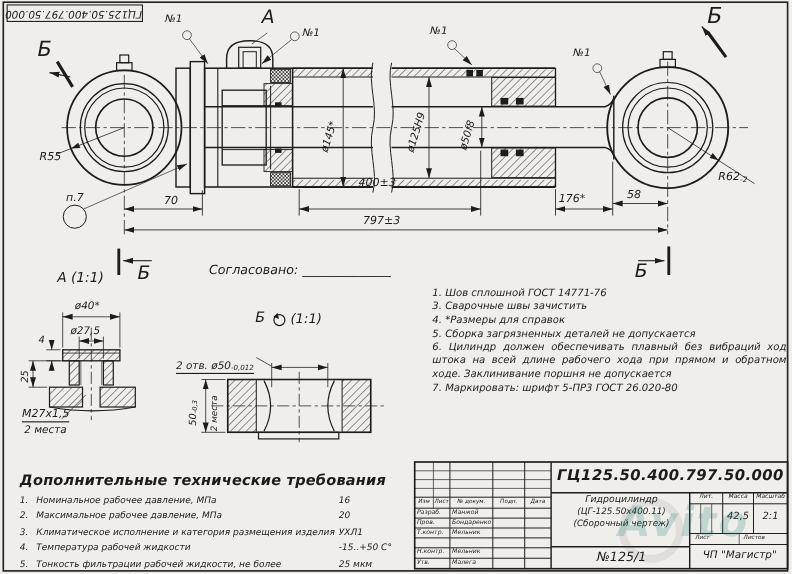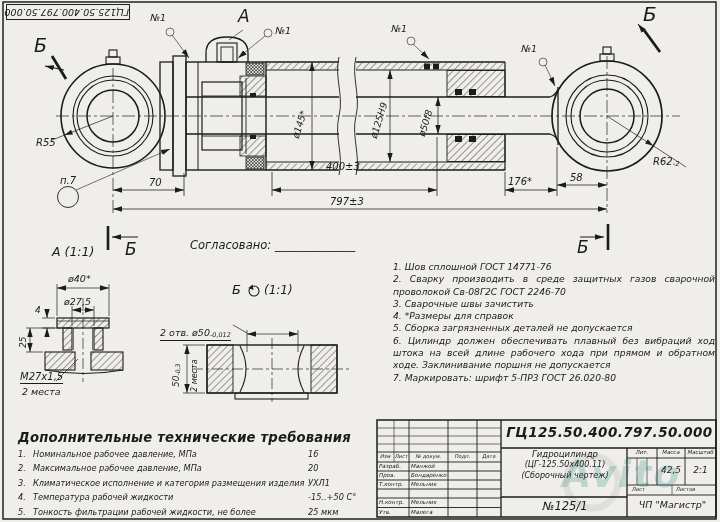--- a/index.html
+++ b/index.html
@@ -306,21 +306,20 @@
   <div class="t" style="left:22px;top:387px;font-size:9.5px;">2 места</div>
 
   <div class="t" style="left:232px;top:283px;font-size:13px;">Б</div>
   <div class="t" style="left:264px;top:284px;font-size:12px;">(1:1)</div>
   <div class="t ul" style="left:160px;top:328px;font-size:9.5px;"><span>2 отв. ø50</span><span class="sub">-0,012</span></div>
   <div class="t rot90" style="left:172px;top:387px;font-size:9px;"><span>50</span><span class="sub">-0,3</span></div>
   <div class="t rot90" style="left:191px;top:392px;font-size:8px;">2 места</div>
 
   <div class="notes">
     <div>1. Шов сплошной  ГОСТ 14771-76</div>
-    <div>2. Сварку производить в среде защитных газов сварочной проволокой Св-08Г2С ГОСТ 2246-70</div>
     <div>3. Сварочные швы зачистить</div>
     <div>4. *Размеры для справок</div>
     <div>5. Сборка загрязненных деталей не допускается</div>
     <div>6. Цилиндр должен обеспечивать плавный без вибраций ход штока на всей длине рабочего хода при прямом и обратном ходе. Заклинивание поршня не допускается</div>
     <div>7. Маркировать: шрифт 5-ПР3 ГОСТ 26.020-80</div>
   </div>
 
   <div class="tr-wrap">
     <div class="tr-title">Дополнительные технические требования</div>
     <div class="tr-row">

